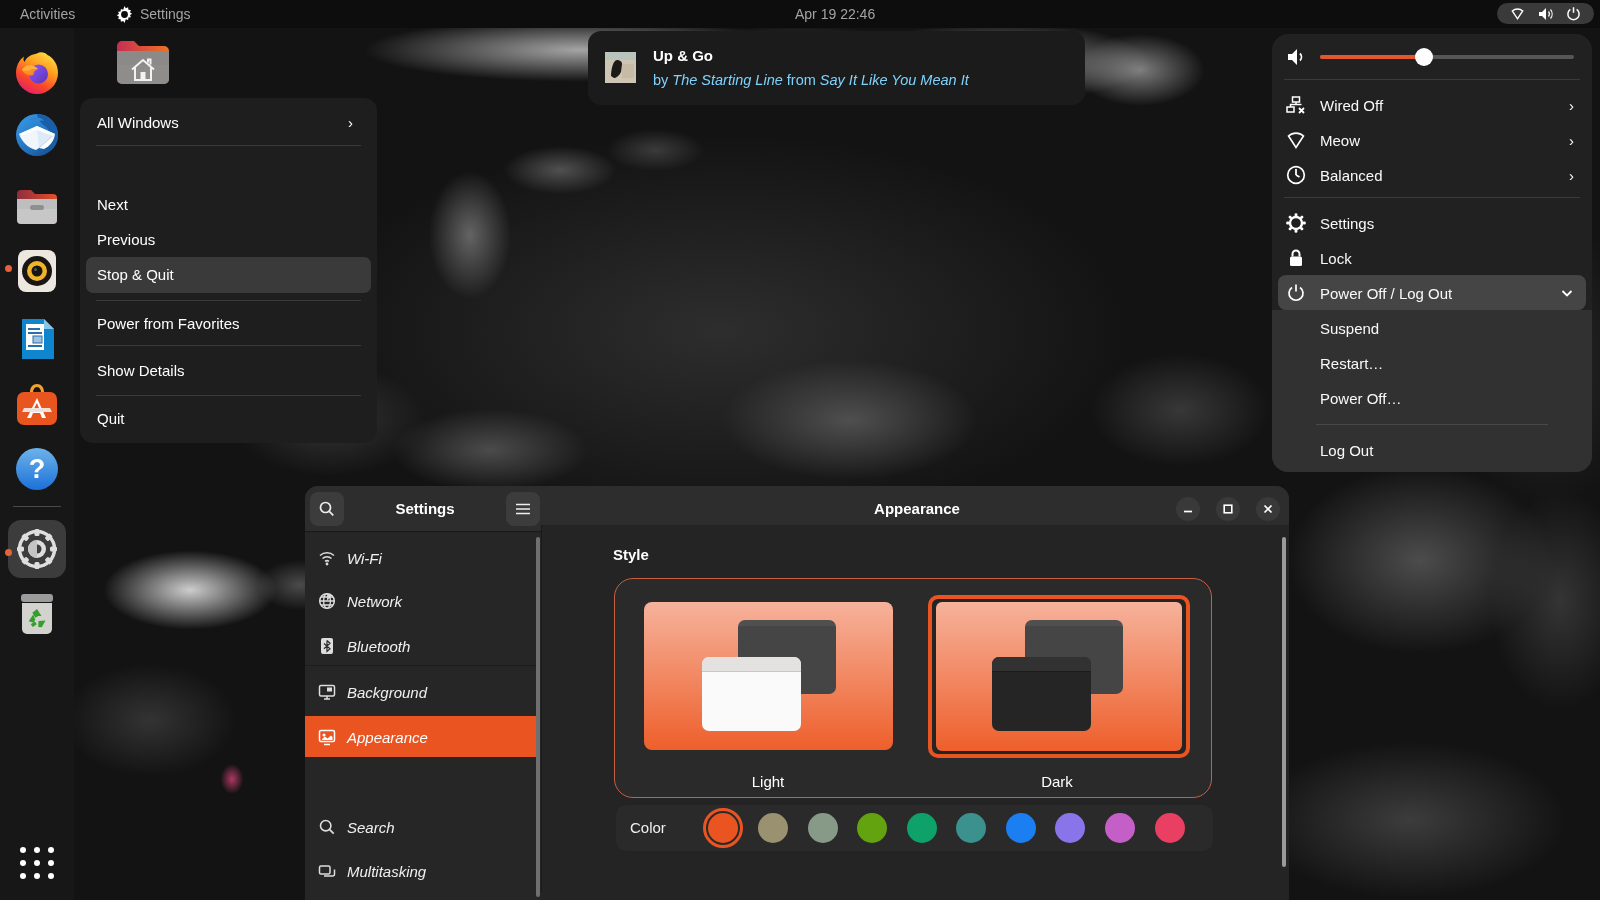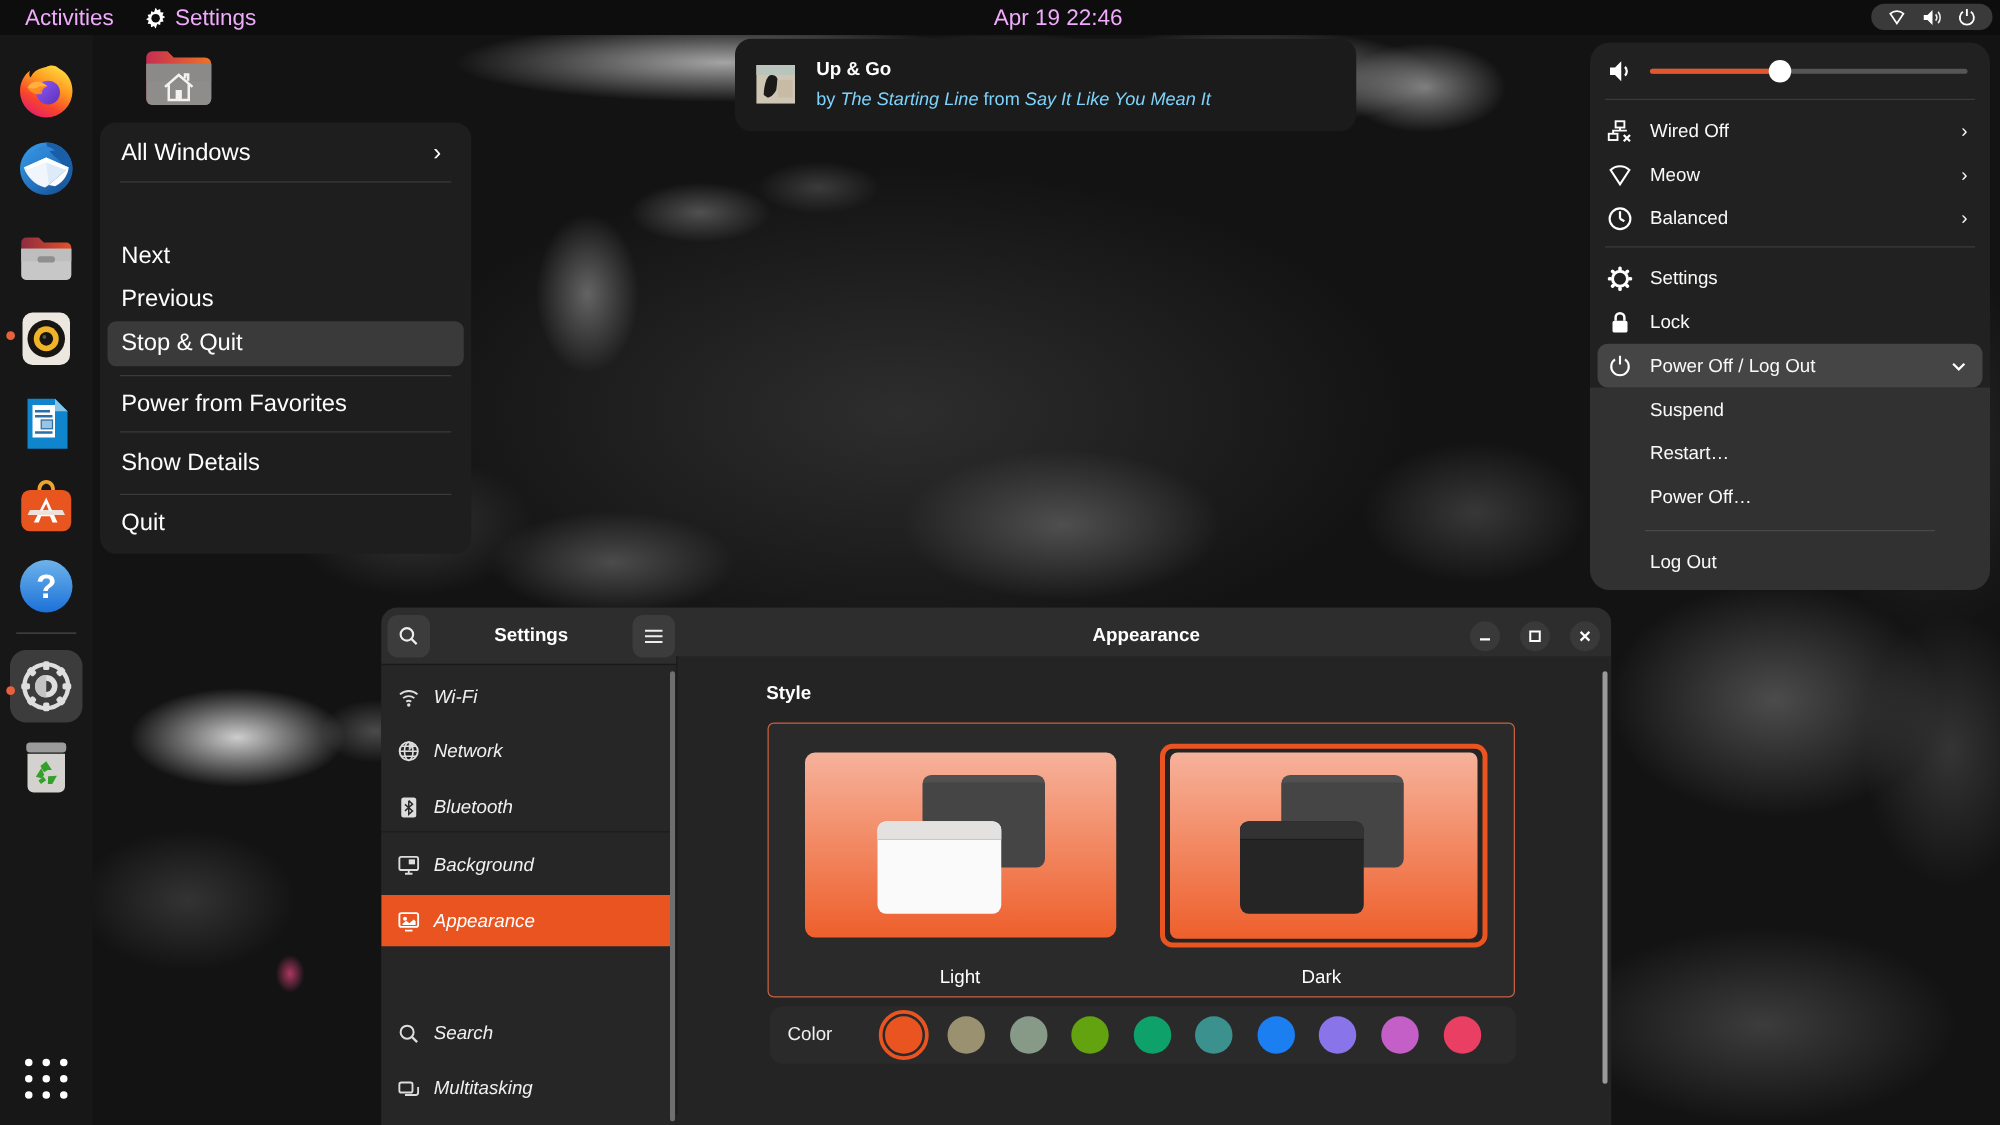--- a/index.html
+++ b/index.html
@@ -28,38 +28,38 @@
   radial-gradient(115px 75px at 150px 720px, rgba(78,78,78,0.55), rgba(78,78,78,0) 75%),
   radial-gradient(170px 120px at 1420px 560px, rgba(95,95,95,0.75), rgba(95,95,95,0) 78%),
   radial-gradient(90px 140px at 1560px 600px, rgba(75,75,75,0.6), rgba(75,75,75,0) 78%),
   radial-gradient(200px 100px at 1410px 820px, rgba(78,78,78,0.7), rgba(78,78,78,0) 78%),
   radial-gradient(130px 190px at 1545px 360px, rgba(60,60,60,0.5), rgba(60,60,60,0) 78%),
   radial-gradient(500px 240px at 720px 330px, rgba(52,52,52,0.8), rgba(52,52,52,0) 82%),
   #131313; }
 
 
 #topbar { position:absolute; left:0; top:0; width:1600px; height:28px;
-  background:#0d0d0d; color:#f0abfc; font-size:18px; }
+  background:#0d0d0d; color:#a3a3a3; font-size:14px; }
 #topbar .activities { position:absolute; left:20px; top:0; line-height:28px; }
 #topbar .appmenu { position:absolute; left:116px; top:0; line-height:28px; display:flex; align-items:center; gap:7px; height:28px;}
 #topbar .clock { position:absolute; left:795px; top:0; line-height:28px; }
 #tray { position:absolute; left:1497px; top:3px; width:97px; height:21px;
   background:#3a3a3a; border-radius:11px; display:flex; align-items:center; justify-content:space-evenly; }
 
 
 #dock { position:absolute; left:0; top:28px; width:74px; height:872px;
   background:rgba(24,24,24,0.92); }
 .dicon { position:absolute; left:14px; width:46px; height:46px; }
 .ddot { position:absolute; left:5px; width:7px; height:7px; border-radius:50%; background:#e8613a; }
 #dock .sep { position:absolute; left:13px; width:48px; height:1px; background:#4a4a4a; }
 #dock .focus { position:absolute; left:8px; width:58px; height:58px; background:#3c3c3c; border-radius:13px; }
 
 
 #cmenu { position:absolute; left:80px; top:98px; width:297px; height:345px;
-  background:#1e1e1e; border-radius:13px; color:#fefefe; font-size:19px; }
+  background:#1e1e1e; border-radius:13px; color:#fefefe; font-size:15px; }
 #cmenu .item { position:absolute; left:6px; width:285px; height:36px; line-height:36px; padding-left:11px; border-radius:7px; }
 #cmenu .hl { background:#3a3a3a; }
 #cmenu .sep { position:absolute; left:16px; width:265px; height:1px; background:#3a3a3a; }
 #cmenu .chev { position:absolute; right:18px; top:0; color:#fff; }
 
 
 #banner { position:absolute; left:588px; top:31px; width:497px; height:74px;
   background:#1b1b1b; border-radius:13px; color:#fff; }
 #banner .art { position:absolute; left:17px; top:21px; width:31px; height:31px; }
 #banner .t1 { position:absolute; left:65px; top:16px; font-size:15px; font-weight:bold; }
@@ -89,21 +89,21 @@
 #sidebar .slabel { position:absolute; left:42px; top:50%; transform:translateY(-50%); font-size:15px; color:#f0f0f0; }
 #sidebar .sicon { position:absolute; left:13px; top:50%; transform:translateY(-50%); width:18px; height:18px; }
 #sidebar .hl { background:#e95420; }
 #sbsep { position:absolute; left:0; top:132px; width:235px; height:1px; background:#1d1d1d; }
 #sbscroll { position:absolute; left:231px; top:4px; width:4px; height:360px; background:#6f6f6f; border-radius:2px; }
 #content { position:absolute; left:236px; top:39px; width:748px; height:367px; background:#242424; border-left:1px solid #1a1a1a; }
 #cscroll { position:absolute; left:1282px; top:51px; width:4px; height:330px; background:#9a9a9a; border-radius:2px; }
 
 
 #content .styletitle { position:absolute; left:71px; top:21px; font-size:15px; font-weight:bold; color:#fff; }
-#stylebox { position:absolute; left:72px; top:53px; width:598px; height:220px; border:1px solid #c76040; border-radius:5px; background:#2a2a2a; }
+#stylebox { position:absolute; left:72px; top:53px; width:598px; height:220px; border:1px solid #c76040; border-radius:19px; background:#2a2a2a; }
 #colorrow { position:absolute; left:74px; top:280px; width:597px; height:46px; background:#2a2a2a; border-radius:10px; }
 </style>
 </head>
 <body>
 <div id="stage">
 
 <div id="wall"></div>
 
 <div id="topbar">
   <span class="activities">Activities</span>

